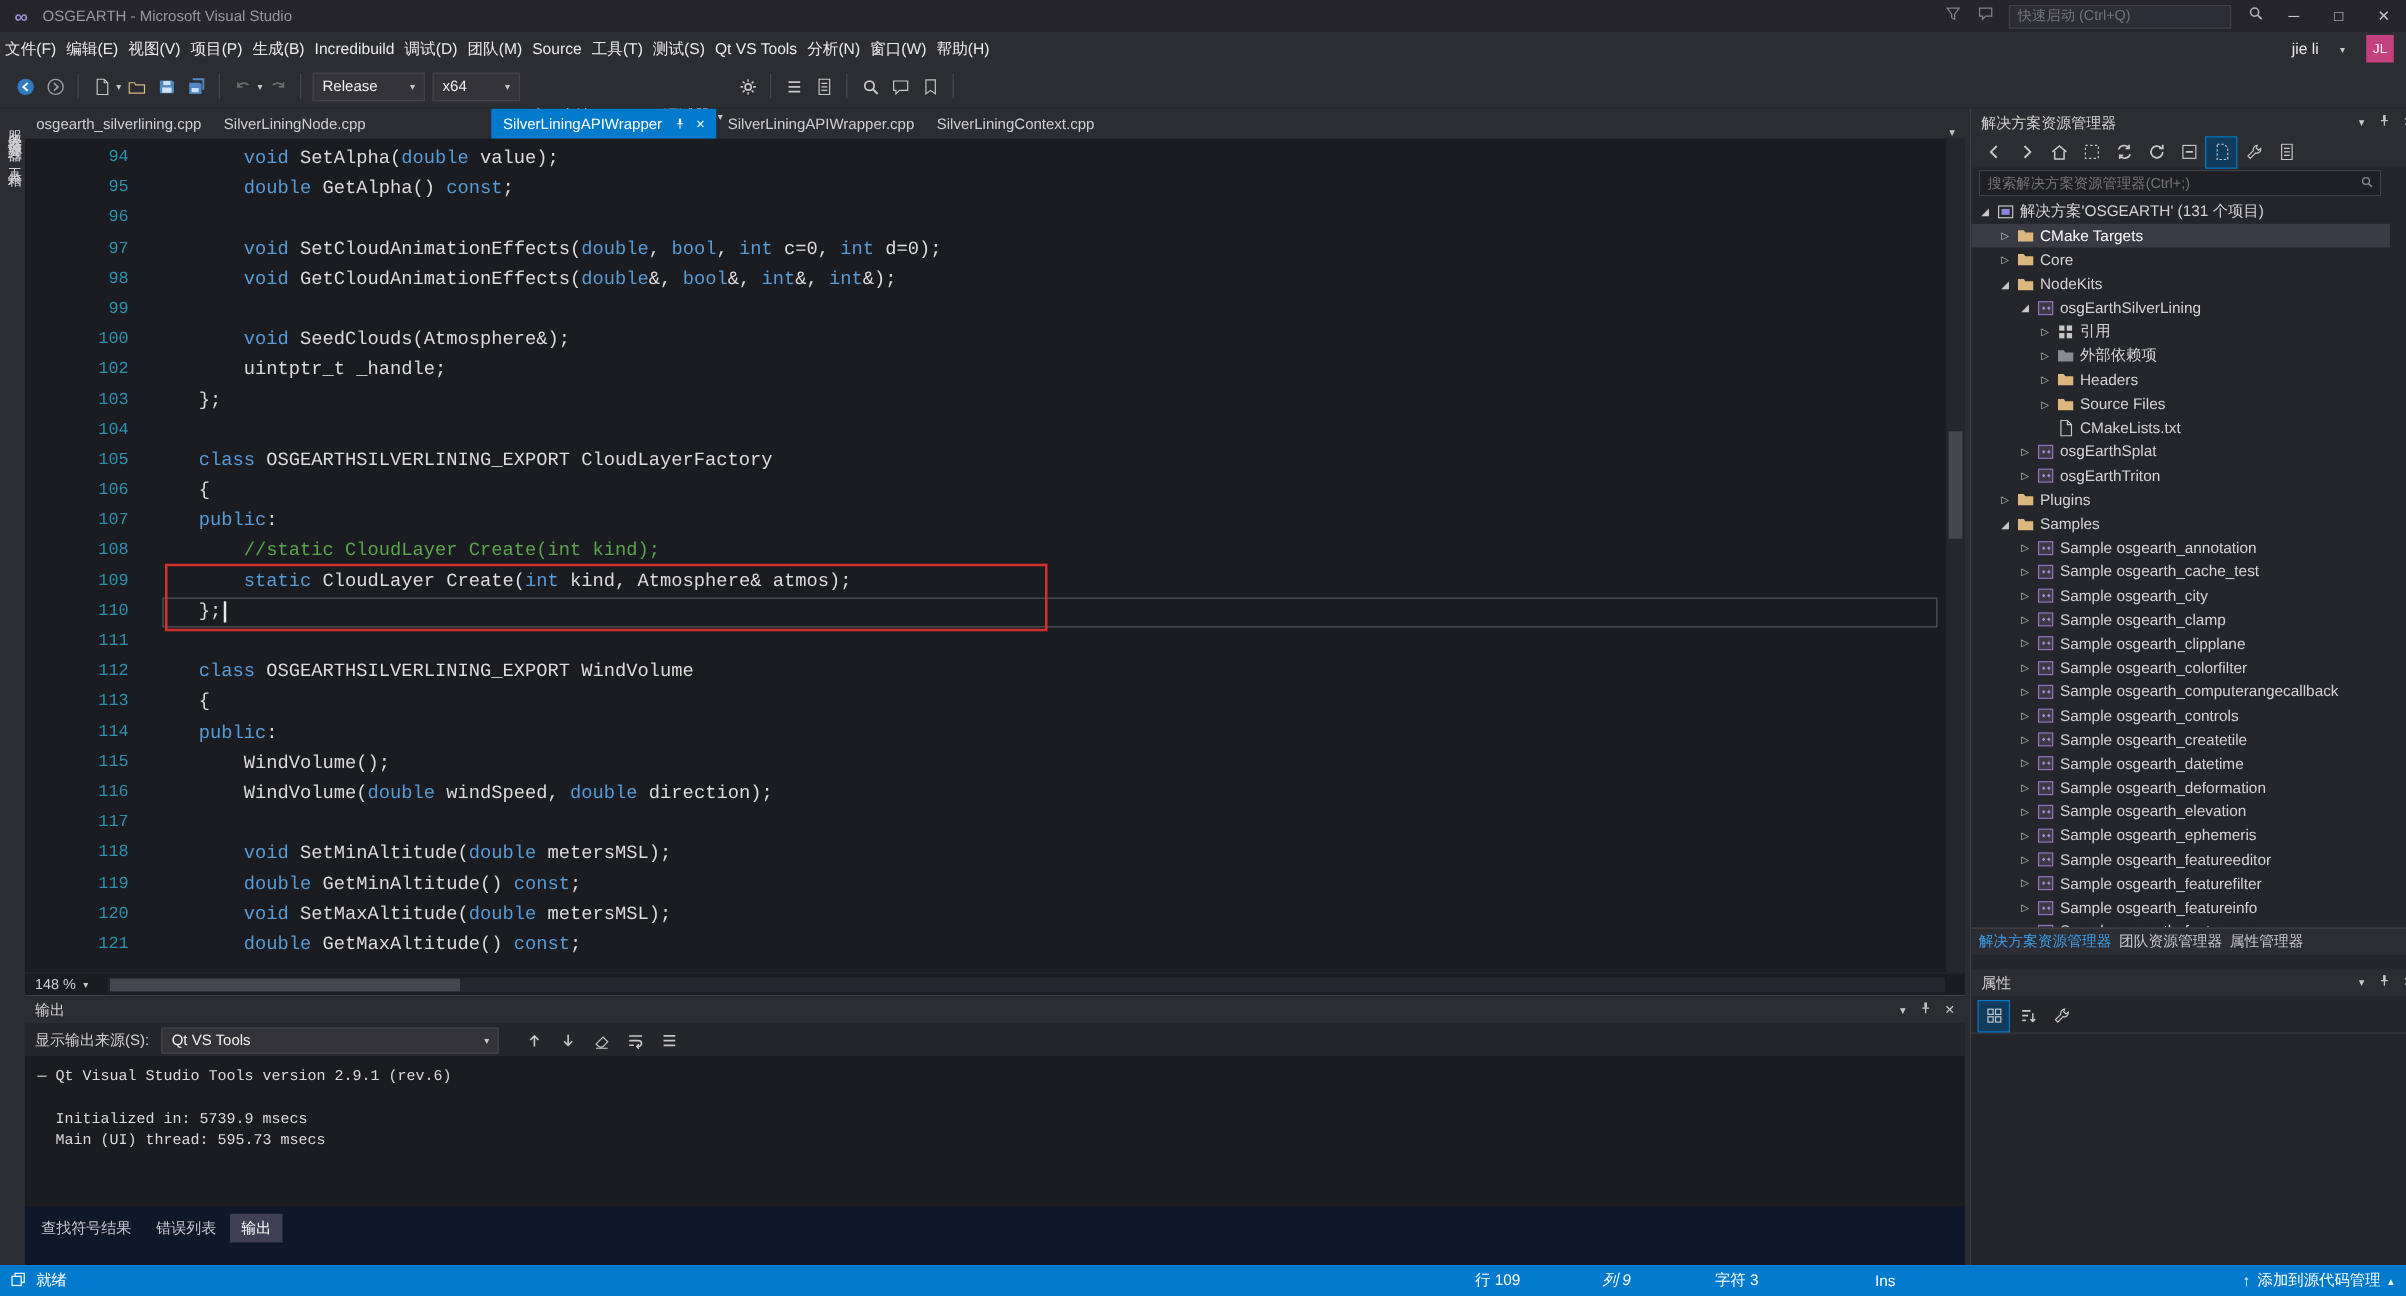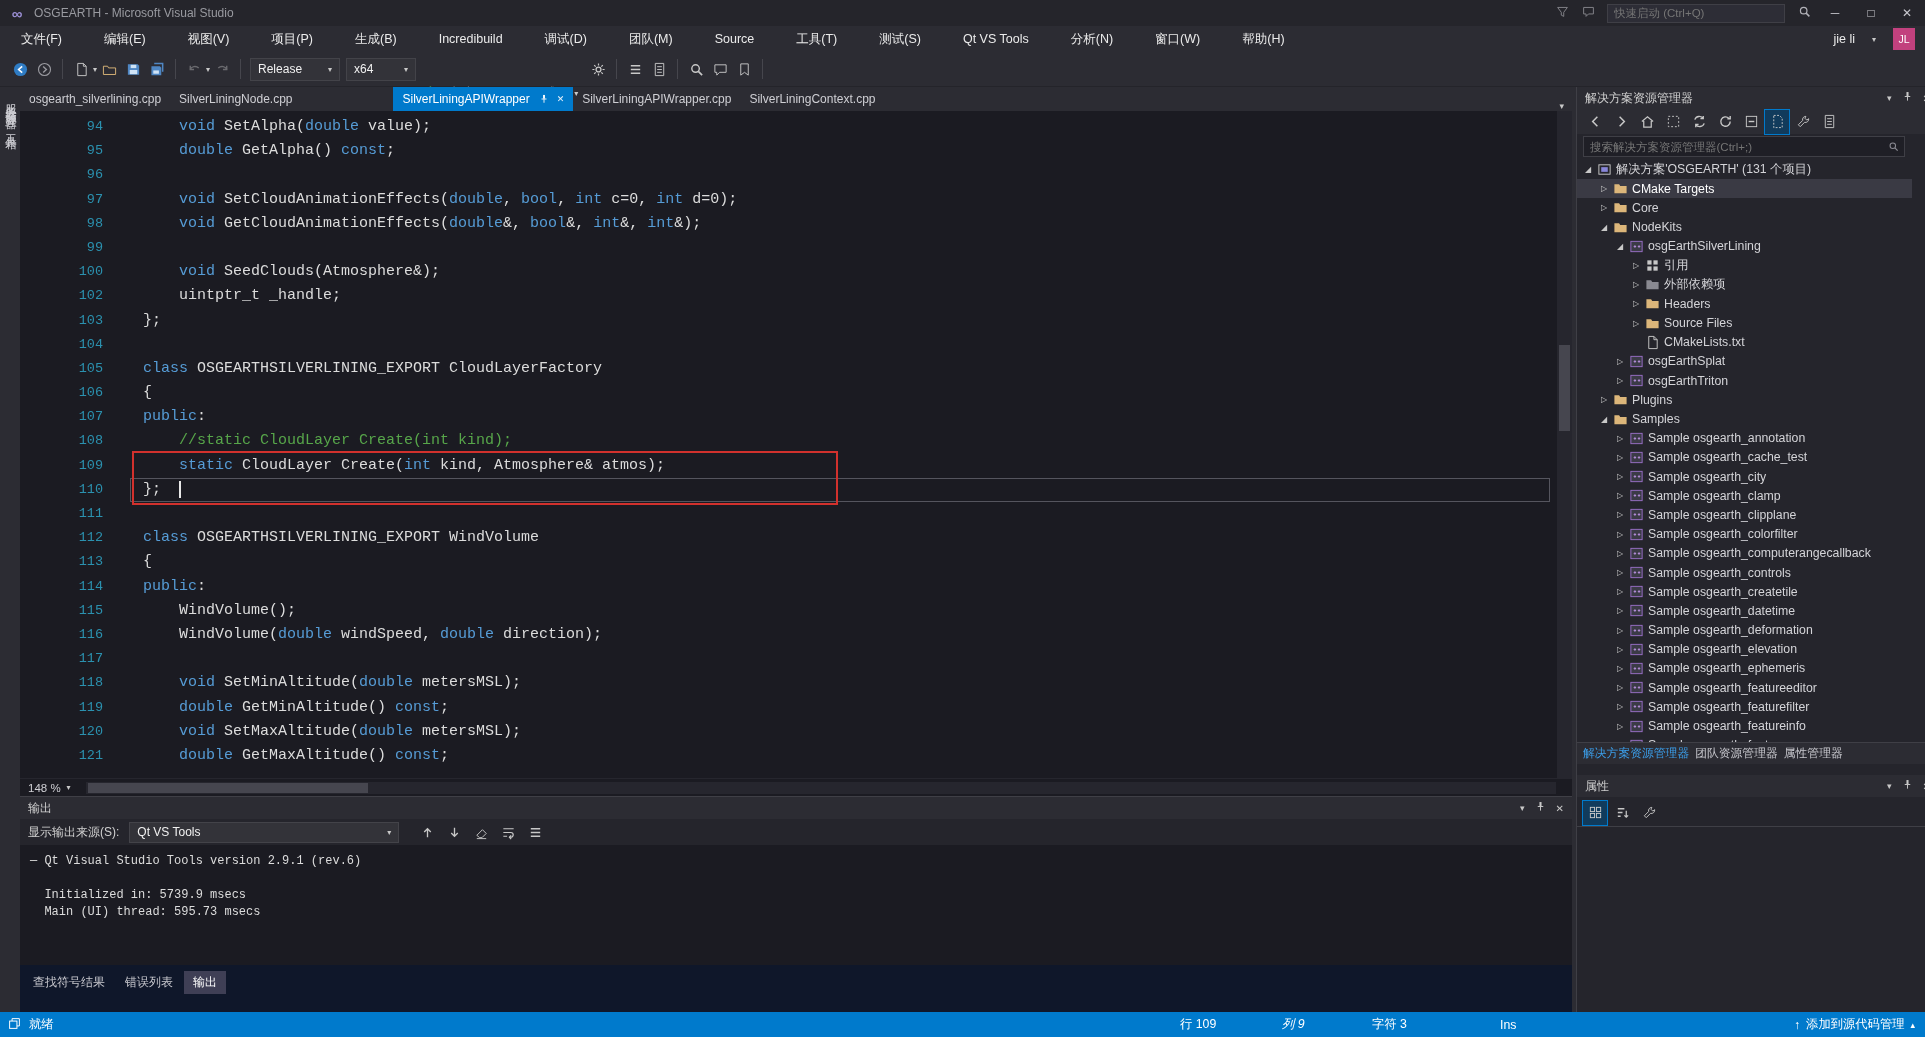--- a/index.html
+++ b/index.html
@@ -15,21 +15,21 @@
   .title-icon { width:26px; text-align:center; opacity:.8; }
   #quick-launch { width:178px; height:19px; background:#2d2d36; border:1px solid #3f3f46;
                   display:flex; align-items:center; margin:0 6px; }
   #quick-launch input { flex:1; background:transparent; border:none; outline:none;
                         color:#8a8a92; font-size:11.5px; padding:0 6px; font-family:"Liberation Sans",sans-serif; }
   .win-btn { width:36px; height:100%; display:flex; align-items:center; justify-content:center;
              color:#c8c8ce; font-size:12px; }
   
   #menubar { position:absolute; top:26px; left:0; width:1925px; height:26px;
              background:#2c2c33; display:flex; align-items:center; }
-  .menu-item { padding:0 21px; font-size:12.5px; color:#ebebeb; line-height:26px; }
+  .menu-item { padding:0 4px; font-size:12.5px; color:#ebebeb; line-height:26px; }
   #menu-right { margin-left:auto; display:flex; align-items:center; gap:17px; padding-right:10px; }
   #user-name { font-size:12.5px; color:#ebebeb; }
   .small-caret { font-size:8px; color:#c8c8c8; }
   #avatar { width:22px; height:22px; background:#c2417e; color:#fff; font-size:10.5px;
             display:flex; align-items:center; justify-content:center; }
   
   #toolbar { position:absolute; top:52px; left:0; width:1925px; height:35px;
              background:#2c2c33; border-bottom:1px solid #24242a; display:flex; align-items:center; padding-left:8px; }
   .tb-sep { width:1px; height:20px; background:#46464d; margin:0 6px; }
   .icon-btn { width:24px; height:24px; display:flex; align-items:center; justify-content:center; position:relative; }
@@ -49,21 +49,21 @@
   #tabbar { position:absolute; top:0; left:0; width:100%; height:24px; display:flex; align-items:flex-end; }
   .doc-tab { height:24px; display:flex; align-items:center; padding:0 9px; font-size:12px; color:#cfcfd4; }
   .doc-tab.active { background:#007acc; color:#ffffff; }
   .doc-tab .tab-x { margin-left:8px; font-size:9px; color:#e8f2fb; }
   .doc-tab .tab-pin { margin-left:9px; display:flex; }
   .tab-spacer { width:92px; height:24px; }
   #tab-list-caret { margin-left:auto; padding:0 8px; color:#c8c8c8; font-size:9px; }
   
   #editor { position:absolute; top:24px; left:0; width:1552px; height:667px; background:#1b1b22; overflow:hidden; }
   #code-lines { position:absolute; top:0; left:0; right:15px; padding-top:4px; }
-  .code-line { display:flex; height:24.2px; }
+  .code-line { display:flex; height:24.2px;gap:16px; }
   .ln { width:103px; padding-right:20px; text-align:right; color:#2b91af;
         font:13.5px "Liberation Mono", monospace; line-height:24.2px; flex:none; }
   .code { margin-left:20px; font:15px "Liberation Mono", monospace; line-height:24.2px; white-space:pre; }
   .tok-pl { color:#dcdcdc; } .tok-kw { color:#569cd6; } .tok-cm { color:#57a64a; }
   #current-line-box { position:absolute; left:110px; width:1420px; height:24.2px;
                       border:1px solid #55555e; pointer-events:none; }
   #annotation-box { position:absolute; left:112px; width:706px; pointer-events:none; }
   #caret { position:absolute; width:1.5px; height:17px; background:#e8e8e8; }
   #editor-vscroll { position:absolute; right:0; top:0; width:15px; height:667px; background:#26262e; }
   #editor-vthumb { position:absolute; left:2px; width:11px; top:234px; height:86px; background:#46464f; }

